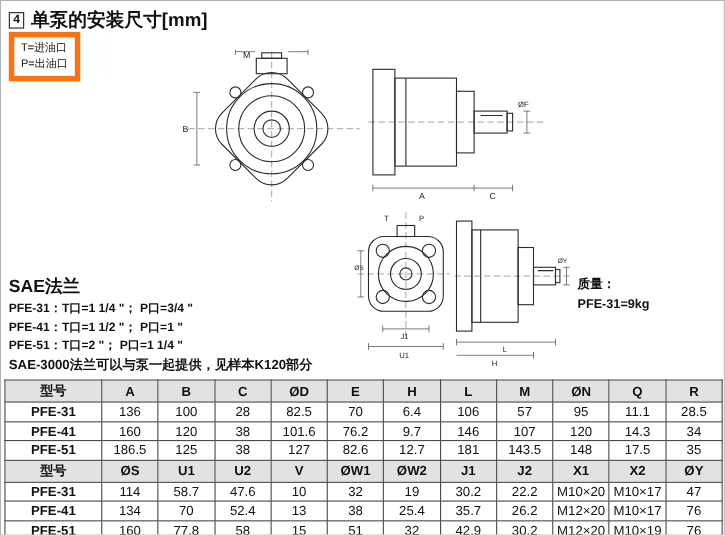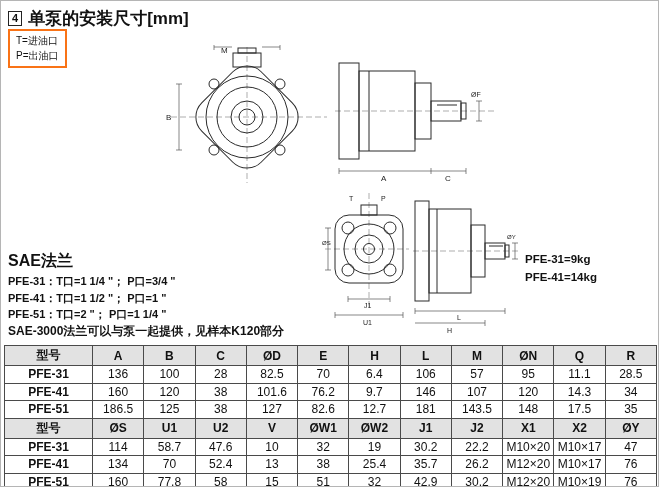--- a/index.html
+++ b/index.html
@@ -4,21 +4,21 @@
 <style>
   html,body{margin:0;padding:0;background:#fff;}
   .page{
     position:relative;width:659px;height:487px;background:#fff;
     font-family:"Liberation Sans","DejaVu Sans",sans-serif;color:#111;
     border:1px solid #b5b5b5;box-sizing:border-box;overflow:hidden;
   }
   .hdr{position:absolute;left:7px;top:6px;display:flex;align-items:center;gap:6px;}
   .secbox{border:1px solid #222;font-weight:bold;font-size:11px;padding:0 3px;line-height:13px;}
   .ttl{font-weight:bold;font-size:17px;}
-  .legend{position:absolute;left:7px;top:28px;border:2px solid #f97316;padding:3px 6px;font-size:10px;line-height:1.45;background:#fff;}
+  .legend{position:absolute;left:7px;top:28px;border:5px solid #f97316;padding:3px 6px;font-size:10px;line-height:1.45;background:#fff;}
   .d{position:absolute;}
   .sae{position:absolute;left:7px;top:248px;font-size:11px;font-weight:bold;line-height:1.5;}
   .sae-title{font-size:16px;}
   .note{position:absolute;left:7px;top:322px;font-size:12px;font-weight:bold;}
   .mass{position:absolute;left:524px;top:250px;font-size:11.5px;font-weight:bold;line-height:1.55;}
   table.dims{position:absolute;left:3px;top:344px;width:653px;border-collapse:collapse;table-layout:fixed;font-size:12px;}
   .dims th,.dims td{border:1px solid #4a4a4a;text-align:center;padding:1px 0;height:14.5px;overflow:hidden;white-space:nowrap;}
   .dims th{background:#e2e2e2;font-weight:bold;}
   .dims td.model-col{font-weight:bold;}
   col.c0{width:88px;}
@@ -159,22 +159,22 @@
   <div class="sae">
     <div class="sae-title">SAE法兰</div>
     <div>PFE-31：T口=1 1/4 "；  P口=3/4 "</div>
     <div>PFE-41：T口=1 1/2 "；  P口=1 "</div>
     <div>PFE-51：T口=2 "；    P口=1 1/4 "</div>
   </div>
 
   <div class="note">SAE-3000法兰可以与泵一起提供，见样本K120部分</div>
 
   <div class="mass">
+    <div>质量：</div>
     <div>PFE-31=9kg</div>
-    <div>PFE-41=14kg</div>
   </div>
 
   <table class="dims">
     <colgroup>
       <col class="c0">
         <col>
         <col>
         <col>
         <col>
         <col>

